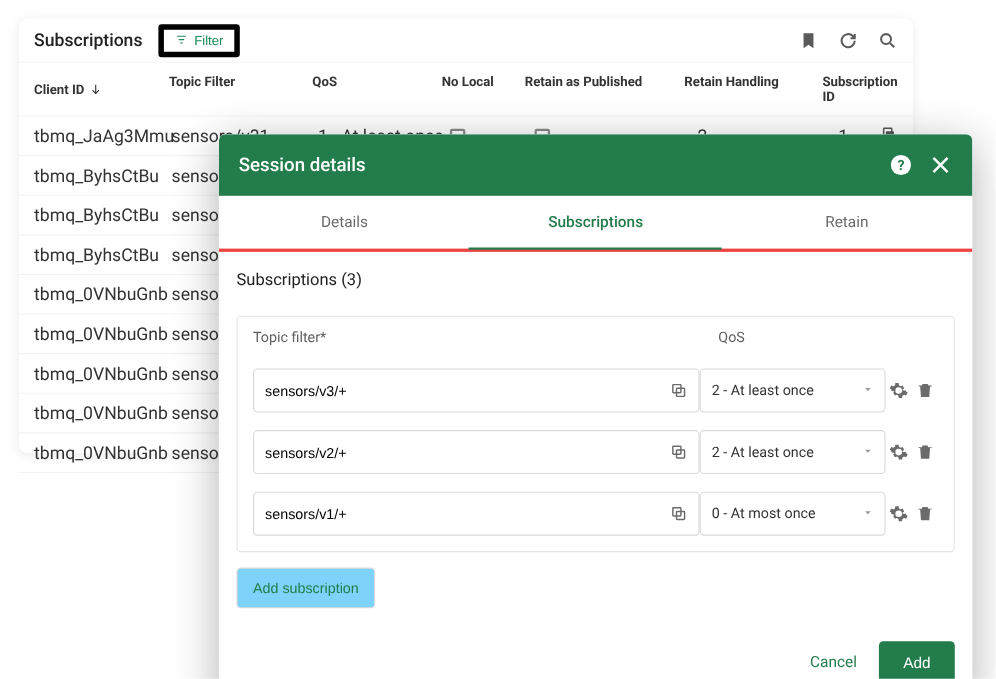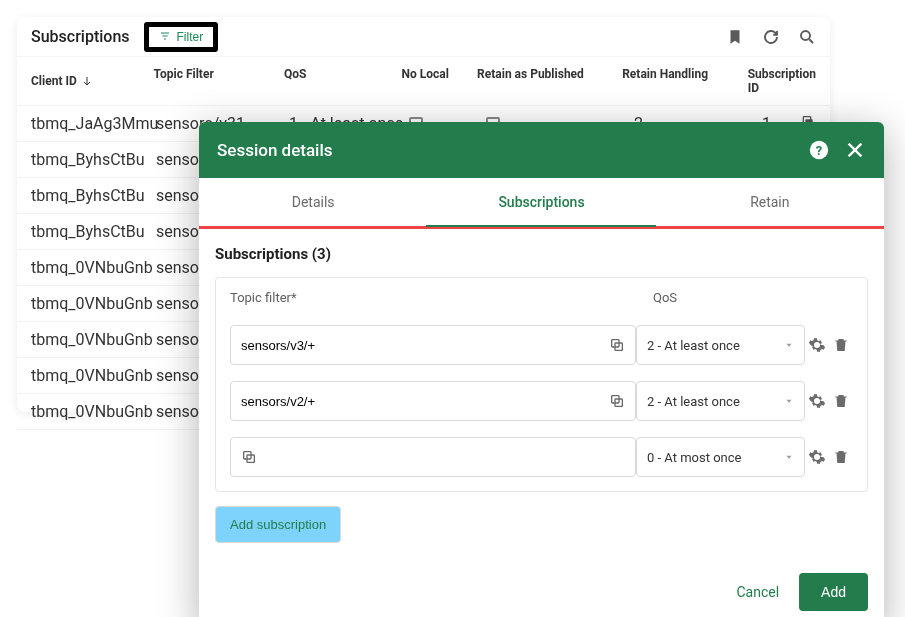--- a/index.html
+++ b/index.html
@@ -35,21 +35,21 @@
 .modal-title { font-size: 17px; font-weight: 500; flex: 1; }
 .modal-header .icon-btn { color: #fff; margin-left: 14px; cursor: pointer; }
 .modal-header .icon-btn svg { width: 22px; height: 22px; display: block; }
 
 .tabs { display: flex; border-bottom: 3px solid #ef4444; }
 .tab { flex: 1; text-align: center; padding: 16px 0; font-size: 14px; color: #6b6b6b; cursor: pointer; position: relative; }
 .tab.active { color: #237c4b; font-weight: 500; }
 .tab.active::after { content: ""; position: absolute; left: 50%; transform: translateX(-50%); bottom: -1px; width: 230px; height: 2px; background: #237c4b; }
 
 .modal-body { padding: 16px; }
-.sect-title { font-size: 15px; font-weight: 700; color: #212121; margin-bottom: 14px; }
+.sect-title { font-size: 15px; font-weight: 400; color: #212121; margin-bottom: 24px; }
 
 .subs-panel { border: 1px solid #e5e5e5; border-radius: 4px; padding: 0; }
 .subs-head { display: flex; padding: 12px 14px 12px; font-size: 13px; color: #5e5e5e; gap: 12px; }
 .subs-head .h-topic { flex: 1; }
 .subs-head .h-qos { width: 200px; }
 
 .sub-row { display: flex; align-items: center; padding: 8px 14px; gap: 0; }
 .topic-input { flex: 1; position: relative; display: flex; align-items: center; border: 1px solid #d9d9d9; border-radius: 4px; height: 40px; padding: 0 10px; }
 .topic-input input { border: none; outline: none; font-size: 13px; flex: 1; background: transparent; }
 .copy-icon { color: #6b6b6b; cursor: pointer; }
@@ -254,20 +254,21 @@
               </svg>
             </span>
             <span class="row-icon">
               <svg viewBox="0 0 24 24" fill="currentColor">
                 <path d="M6 7h12l-1 13H7L6 7zm3-3h6l1 2H8l1-2zM4 6h16v1H4z"></path>
               </svg>
             </span>
           </div>
           <div class="sub-row">
             <div class="topic-input">
+              <input value="sensors/v1/+" style="">
               <span class="copy-icon">
                 <svg viewBox="0 0 24 24" fill="none" stroke="currentColor" stroke-width="2">
                   <rect x="9" y="9" width="11" height="11" rx="1"></rect>
                   <rect x="4" y="4" width="11" height="11" rx="1"></rect>
                 </svg>
               </span>
             </div>
             <div class="qos-select">
               <span>0 - At most once</span>
               <span class="caret"><svg viewBox="0 0 24 24" fill="currentColor">

